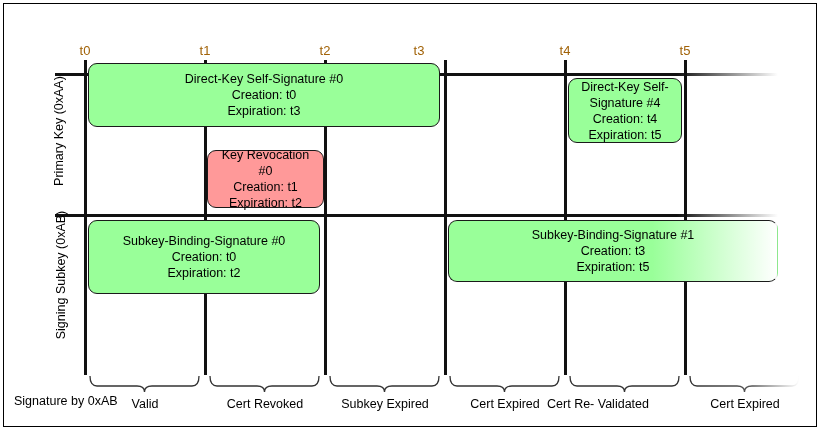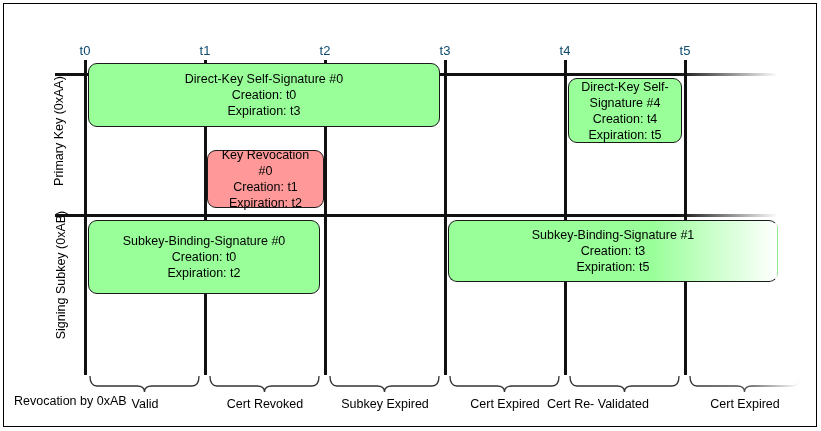--- a/index.html
+++ b/index.html
@@ -32,21 +32,21 @@
     position: absolute;
     width: 3px;
     background: #111111;
     top: 60px;
     height: 315px;
   }
   .tlabel {
     position: absolute;
     top: 44px;
     font-size: 13px;
-    color: #0c4a6e;
+    color: #a16207;
     transform: translateX(-50%);
     white-space: nowrap;
     line-height: 14px;
   }
 
   
   .hrule {
     position: absolute;
     left: 55px;
     height: 3px;
@@ -116,21 +116,21 @@
 </style>
 </head>
 <body>
 
 <div id="canvas">
   <div class="frame"></div>
 
   <div class="tlabel" style="left:85px">t0</div>
   <div class="tlabel" style="left:205px">t1</div>
   <div class="tlabel" style="left:325px">t2</div>
-  <div class="tlabel" style="left:445px">t3</div>
+  <div class="tlabel" style="left:419px">t3</div>
   <div class="tlabel" style="left:565px">t4</div>
   <div class="tlabel" style="left:685px">t5</div>
 
   <div class="vline" style="left:84px"></div>
   <div class="vline" style="left:204px"></div>
   <div class="vline" style="left:324px"></div>
   <div class="vline" style="left:444px"></div>
   <div class="vline" style="left:564px"></div>
   <div class="vline" style="left:684px"></div>
 
@@ -171,21 +171,21 @@
     <span class="ln">Expiration: t2</span>
   </div>
 
   <div class="sigbox green fade" style="left:448px; top:220px; width:330px; height:62px;align-items:center;">
     <span class="ln">Subkey-Binding-Signature #1</span>
     <span class="ln">Creation: t3</span>
     <span class="ln">Expiration: t5</span>
   </div>
 
   <div class="legend-title" style="left:14px; top:394px; width:72px;">
-    <span class="ln">Revocation</span>
+    <span class="ln">Signature</span>
     <span class="ln">by 0xAB</span>
   </div>
 
   <div class="brace" style="left:89px; top:375px; width:111px;">
     <svg width="111" height="18" viewBox="0 0 111 18">
         <path d="M1,1 Q1,11 8,11 L48,11 Q55.5,11 55.5,17 Q55.5,11 63,11 L103,11 Q110,11 110,1" fill="none" stroke="#333" stroke-width="1.3"></path>
       </svg>
   </div>
   <div class="brace" style="left:209px; top:375px; width:111px;">
     <svg width="111" height="18" viewBox="0 0 111 18">

